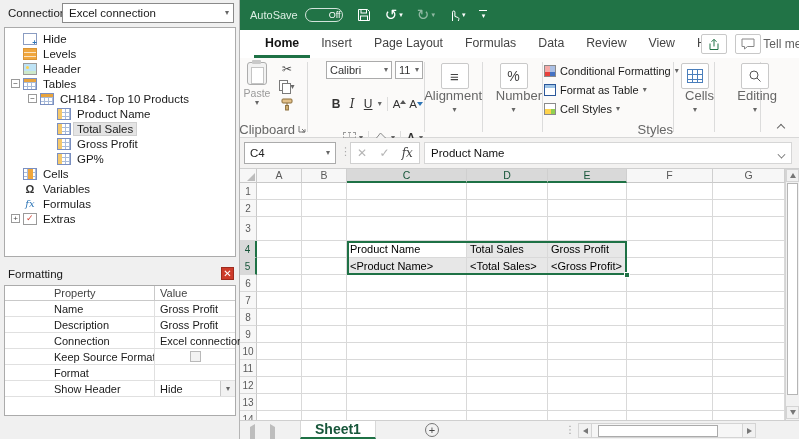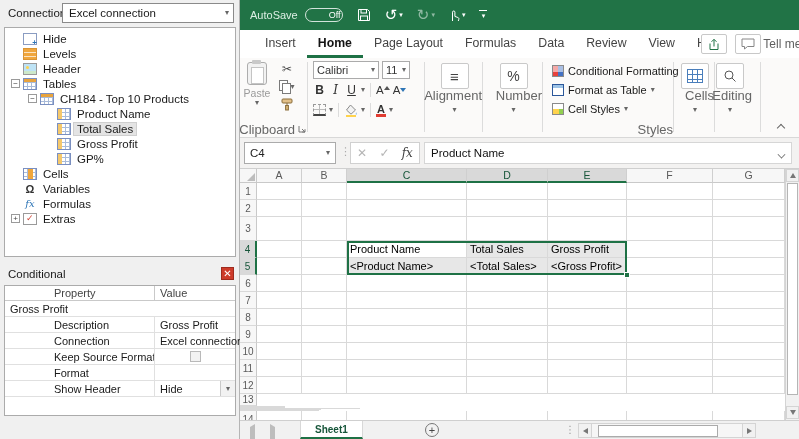--- a/index.html
+++ b/index.html
@@ -77,40 +77,40 @@
   .paste-btn { width:30px; display:flex; flex-direction:column; align-items:center; padding-top:4px; color:#9a9a9a; font-size:10.5px; }
   .paste-ic { width:20px; height:23px; border:1.5px solid #ADADAD; border-radius:3px; background:#F2F2F2; position:relative; margin-bottom:2px; }
   .paste-ic::before { content:""; position:absolute; left:4px; top:-3px; width:9px; height:4px; background:#C9C9C9; border-radius:1px; }
   .paste-ic::after { content:""; position:absolute; left:3px; top:4px; width:11px; height:15px; background:#fff; border:1px solid #C4C4C4; }
   .clip-mini { display:flex; flex-direction:column; padding-top:3px; gap:3px; width:30px; align-items:center; }
   .mini { height:15px; display:flex; align-items:center; justify-content:center; color:#444; font-size:12px; }
   .copy-ic { position:relative; width:11px; height:13px; }
   .copy-ic::before { content:""; position:absolute; left:0; top:0; width:7px; height:9px; border:1px solid #7A7A7A; background:#fff; }
   .copy-ic::after { content:""; position:absolute; left:3px; top:3px; width:7px; height:9px; border:1px solid #7A7A7A; background:#fff; }
   .launcher { display:inline-flex; }
-  .fontgrp { display:flex; flex-direction:column; padding-top:3px; gap:2px; width:100%; }
+  .fontgrp { display:flex; flex-direction:column; padding-top:3px; gap:16px; width:100%;align-items:flex-end; }
   .frow { display:flex; align-items:center; gap:3px; padding-left:3px; height:18px; }
   .combo { background:#fff; border:1px solid #ABABAB; height:18px; display:flex; align-items:center; padding:0 3px; gap:3px; font-size:11px; color:#333; }
   .c-name { width:66px; }
   .c-size { width:28px; }
   .fbtn { min-width:13px; text-align:center; font-size:12px; color:#333; }
   .fb-b { font-weight:bold; }
   .fb-i { font-style:italic; font-family:"DejaVu Serif",serif; }
   .fb-u { text-decoration:underline; }
   .vthin { width:1px; height:14px; background:#DCDCDC; margin:0 2px; }
   .az { position:relative; font-size:11.5px; color:#333; padding-right:6px; }
   .az::after { content:""; position:absolute; right:0; top:2px; border-left:3px solid transparent; border-right:3px solid transparent; }
   .az-up::after { border-bottom:4px solid #555; }
   .az-dn::after { border-top:4px solid #2E75B6; top:4px; }
   .bord-ic { width:13px; height:12px; border:1px dashed #9a9a9a; border-bottom:2px solid #444; background-image:linear-gradient(#BBB,#BBB),linear-gradient(#BBB,#BBB); background-size:1px 100%,100% 1px; background-position:center,center; background-repeat:no-repeat; }
   .fcol-a { font-size:11px; font-weight:bold; color:#333; border-bottom:3px solid #E03C31; line-height:10px; padding:0 1px; }
   .cg-ic { margin:5px auto 0; width:28px; height:26px; border:1px solid #C9C9C9; border-radius:2px; background:#fff; display:flex; align-items:center; justify-content:center; color:#444; }
   .ddrow { text-align:center; height:9px; }
   .collapsed .rg-label { height:13px; }
-  .srow { display:flex; align-items:center; gap:4px; height:19px; font-size:11px; color:#1a1a1a; padding-left:8px; white-space:nowrap; }
+  .srow { display:flex; align-items:center; gap:4px; height:19px; font-size:11px; color:#1a1a1a; padding-left:0; white-space:nowrap; }
   .sic { width:12px; height:12px; flex:none; border:1px solid #8a8a8a; }
   .si-0 { background:linear-gradient(to right,#E8413C 0 50%,#4472C4 50%); box-shadow:inset 0 6px 0 rgba(255,255,255,.55); }
   .si-1 { border-color:#2B579A; background:linear-gradient(#9DC3E6 0 3px,#fff 3px),repeating-linear-gradient(to bottom,transparent 0 3px,#BDD7EE 3px 4px); }
   .si-2 { background:linear-gradient(#fff 0 5px,transparent 5px),linear-gradient(to right,#FFD34D 0 6px,#92D050 6px); }
   .cells-ic { width:16px; height:14px; border:1px solid #4A7EBB; background-image:repeating-linear-gradient(to right,transparent 0 4px,#4A7EBB 4px 5px),repeating-linear-gradient(to bottom,transparent 0 4px,#4A7EBB 4px 5px); }
   .collapse-ribbon { position:absolute; right:14px; bottom:6px; width:8px; height:8px; }
   .collapse-ribbon::before { content:""; position:absolute; left:1px; top:2px; width:5px; height:5px; border-left:1.5px solid #666; border-top:1.5px solid #666; transform:rotate(45deg); }
 
   #formula-row { position:absolute; left:0; top:138px; width:559px; height:31px; background:#F3F2F1; border-bottom:1px solid #CFCFCF; }
   .namebox { position:absolute; left:4px; top:4px; width:92px; height:22px; background:#fff; border:1px solid #ABABAB; display:flex; align-items:center; padding:0 5px; font-size:11.5px; color:#222; }
@@ -140,21 +140,21 @@
   .tri-up { width:0; height:0; border-left:3.5px solid transparent; border-right:3.5px solid transparent; border-bottom:5px solid #777; }
   .tri-dn { width:0; height:0; border-left:3.5px solid transparent; border-right:3.5px solid transparent; border-top:5px solid #777; }
   .tri-l { width:0; height:0; border-top:3.5px solid transparent; border-bottom:3.5px solid transparent; border-right:5px solid #777; }
   .tri-r { width:0; height:0; border-top:3.5px solid transparent; border-bottom:3.5px solid transparent; border-left:5px solid #777; }
   .vthumb { position:absolute; left:1px; top:14px; width:11px; height:212px; background:#fff; border:1px solid #B5B5B5; }
 
   #sheetbar { position:absolute; left:0; top:420px; width:559px; height:19px; background:#F1F1F1; border-top:1px solid #CFCFCF; }
   .snav { position:absolute; top:6px; }
   .snav .tri-l, .snav .tri-r { border-right-color:#BDBDBD; border-left-color:#BDBDBD; }
   #sheettabs { position:absolute; left:60px; top:0; height:18px; display:flex; }
-  .stab { height:18px; padding:0 14px; background:#fff; border-left:1px solid #D8D8D8; border-right:1px solid #D8D8D8; display:flex; align-items:center; font-size:10px; }
+  .stab { height:18px; padding:0 14px; background:#fff; border-left:1px solid #D8D8D8; border-right:1px solid #D8D8D8; display:flex; align-items:center; font-size:14px; }
   .stab.active { color:#17563A; font-weight:bold; border-bottom:2px solid #1E7145; }
   .addsheet { position:absolute; left:185px; top:2px; width:14px; height:14px; border:1px solid #767676; border-radius:50%; color:#444; font-size:11px; line-height:12px; text-align:center; }
   .sdots { position:absolute; left:325px; top:3px; color:#999; font-size:10px; }
   .hscroll { position:absolute; left:338px; top:2px; width:178px; height:15px; }
   .harr { position:absolute; top:0; width:14px; height:15px; background:#F1F1F1; border:1px solid #D4D4D4; display:flex; align-items:center; justify-content:center; }
   .htrack { position:absolute; left:14px; top:0; width:150px; height:15px; background:#F6F6F6; border-top:1px solid #D4D4D4; border-bottom:1px solid #D4D4D4; }
   .hthumb { position:absolute; left:6px; top:1px; width:120px; height:12px; background:#fff; border:1px solid #ABABAB; }
 </style>
 </head>
 <body>
@@ -230,30 +230,31 @@
           <span class="ti ti-formulas glyph">fx</span>
           <span class="tlabel">Formulas</span>
         </div>
         <div class="titem" style="padding-left: 6px;">
           <span class="exp">+</span>
           <span class="ti ti-extras"></span>
           <span class="tlabel">Extras</span>
         </div>
       </div>
     <div id="props-title-row">
-      <span class="pt">Conditional</span>
+      <span class="pt">Formatting</span>
       <span class="close-btn">✕</span>
     </div>
     <div id="props-box">
       <div class="prow phead">
         <div class="pcell pleft">Property</div>
         <div class="pcell">Value</div>
       </div>
       <div id="props-rows">
           <div class="prow">
+            <div class="pcell pleft">Name</div>
             <div class="pval">
               <span class="pcell">Gross Profit</span>
             </div>
           </div>
           <div class="prow">
             <div class="pcell pleft">Description</div>
             <div class="pval">
               <span class="pcell">Gross Profit</span>
             </div>
           </div>
@@ -318,22 +319,22 @@
         <span class="ddw">▾</span>
       </div>
       <div class="qcustom">
         <span class="bar"></span>
         <span class="ddw">▾</span>
       </div>
     </div>
 
     <div id="tabbar">
       <div id="tabs">
+          <div class="rtab active">Home</div>
           <div class="rtab">Insert</div>
-          <div class="rtab active">Home</div>
           <div class="rtab">Page Layout</div>
           <div class="rtab">Formulas</div>
           <div class="rtab">Data</div>
           <div class="rtab">Review</div>
           <div class="rtab">View</div>
           <div class="rtab">Help</div>
         </div>
       <div class="tellme">
         <svg width="13" height="13" viewBox="0 0 13 13">
             <circle cx="5" cy="5" r="3.6" fill="none" stroke="#5f5f5f"></circle>
@@ -478,21 +479,21 @@
       <div class="rgroup collapsed" style="left:436px;width:38px">
         <div class="cg-ic">
             <span class="cells-ic"></span>
           </div>
         <div class="rg-label">
             <span>Cells</span>
           </div>
         <div class="ddrow"><span class="dd">▾</span></div>
       </div>
 
-      <div class="rgroup collapsed" style="left:468px;width:44px">
+      <div class="rgroup collapsed" style="left:493px;width:44px">
         <div class="cg-ic">
           <svg width="14" height="14" viewBox="0 0 14 14">
               <circle cx="6" cy="6" r="4" fill="none" stroke="#555"></circle>
               <path d="M9 9l3.5 3.5" stroke="#555"></path>
             </svg>
         </div>
         <div class="rg-label">
             <span>Editing</span>
           </div>
         <div class="ddrow"><span class="dd">▾</span></div>
@@ -644,21 +645,21 @@
         <div class="grow" style="height: 17px;">
           <div class="rhcell" style="width: 17px;">12</div>
           <div class="gcell" style="width: 45px;"></div>
           <div class="gcell" style="width: 45px;"></div>
           <div class="gcell" style="width: 120px;"></div>
           <div class="gcell" style="width: 81px;"></div>
           <div class="gcell" style="width: 79px;"></div>
           <div class="gcell" style="width: 86px;"></div>
           <div class="gcell" style="width: 72px;"></div>
         </div>
-        <div class="grow" style="height: 17px; flex-direction: column;">
+        <div class="grow" style="height: 17px;">
           <div class="rhcell" style="width: 17px;">13</div>
           <div class="gcell" style="width: 45px;"></div>
           <div class="gcell" style="width: 45px;"></div>
           <div class="gcell" style="width: 120px;"></div>
           <div class="gcell" style="width: 81px;"></div>
           <div class="gcell" style="width: 79px;"></div>
           <div class="gcell" style="width: 86px;"></div>
           <div class="gcell" style="width: 72px;"></div>
         </div>
         <div class="grow" style="height: 17px;">

